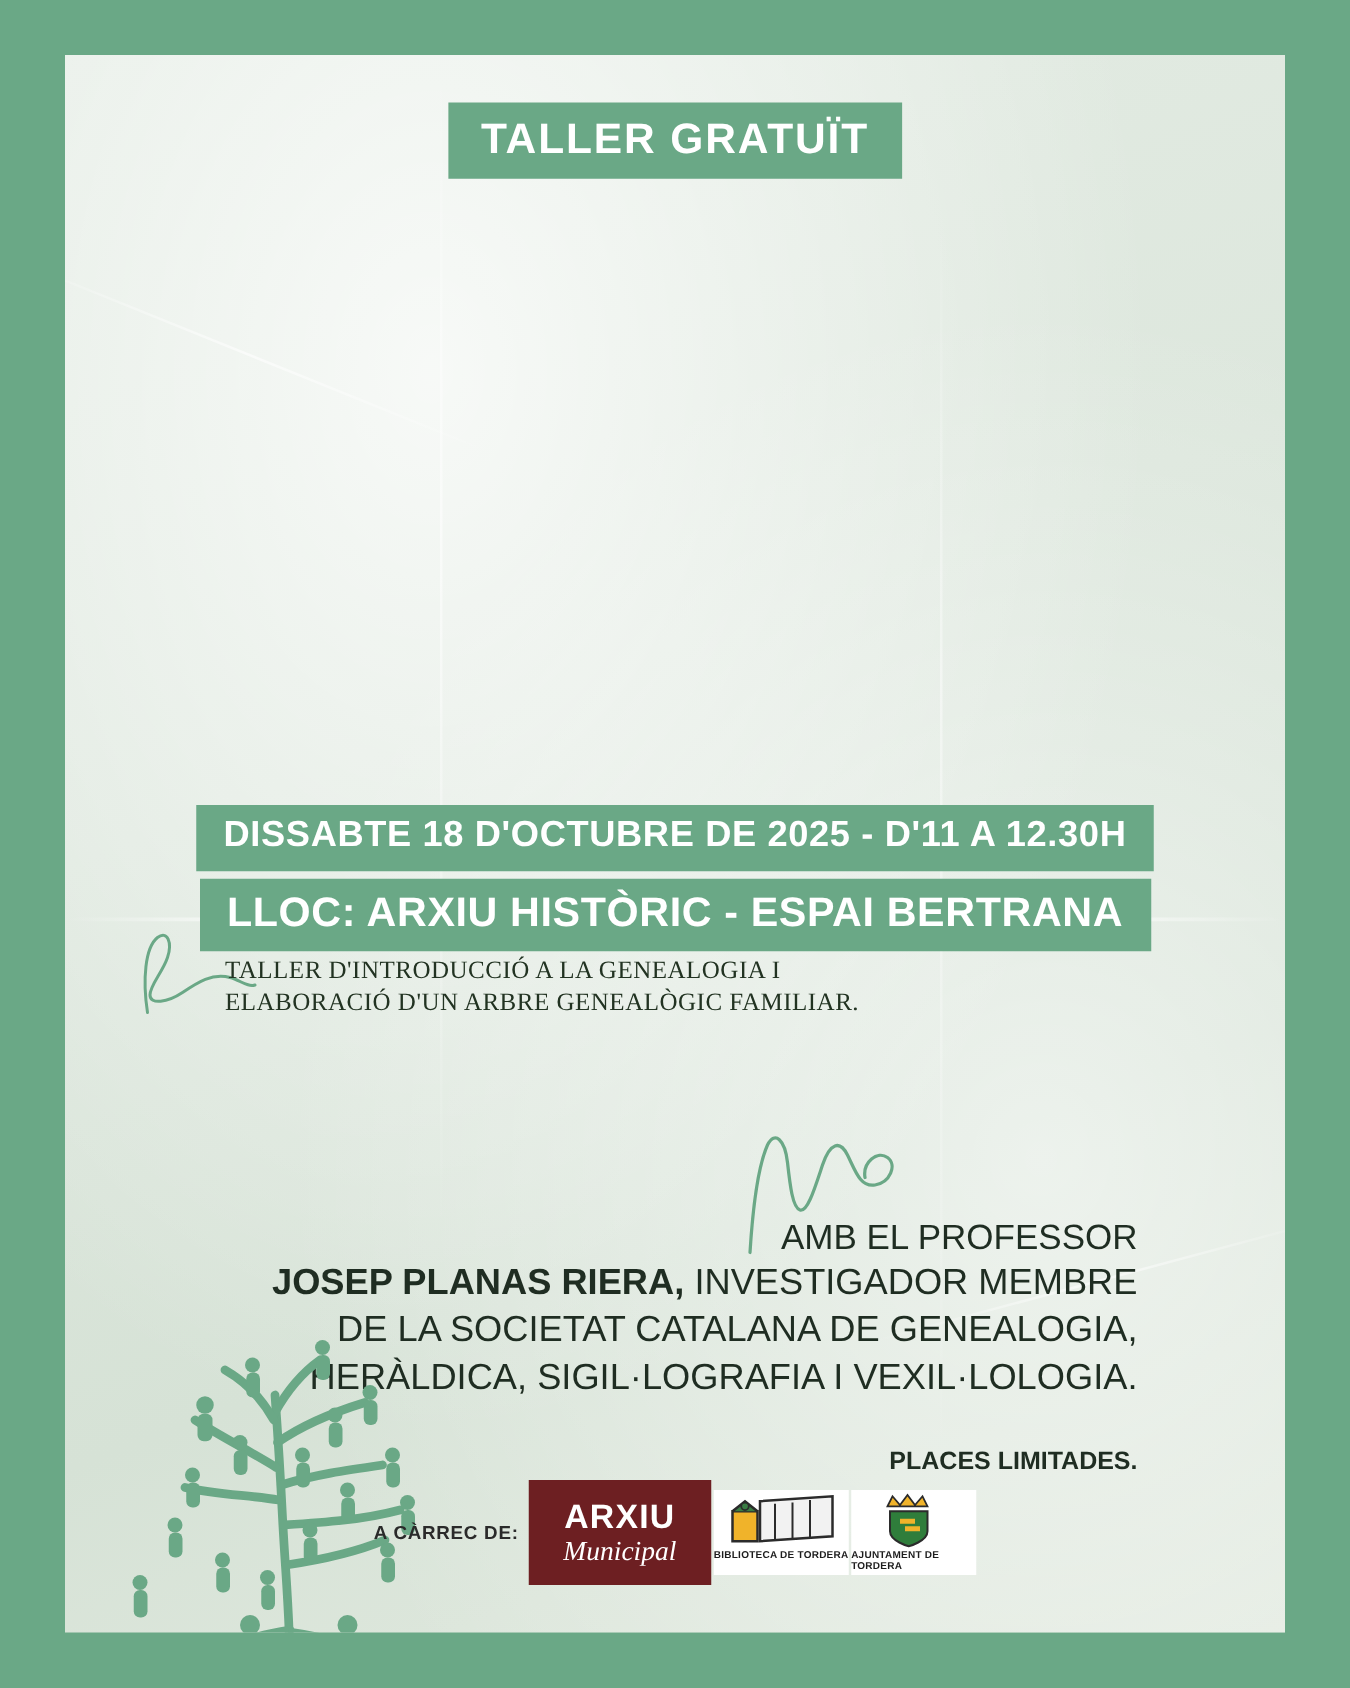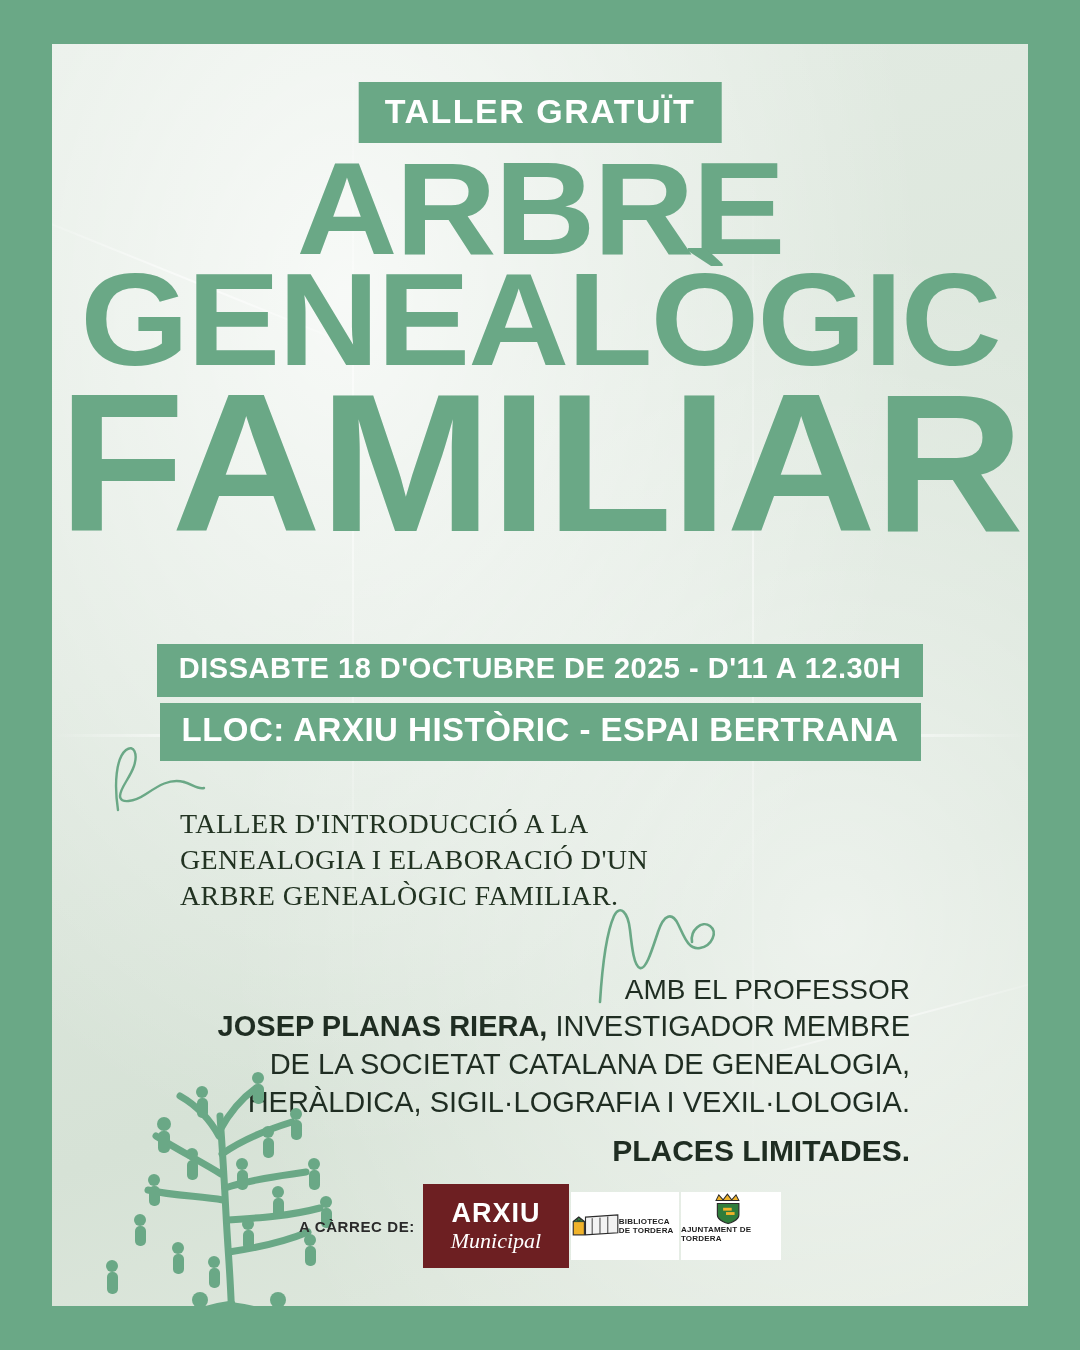--- a/index.html
+++ b/index.html
@@ -96,25 +96,25 @@
     width: 100%;
     text-align: center;
   }
   .band-date { font-size: 29px; }
   .band-place { font-size: 33px; margin-top: 6px; }
 
   
   .intro {
     position: absolute;
     left: 128px;
-    top: 762px;
+    top: 720px;
     width: 520px;
     color: #223322;
     font-family: "Liberation Serif", serif;
-    font-size: 28px;
+    font-size: 20px;
     line-height: 1.28;
     letter-spacing: 0.4px;
   }
   .prof-block {
     position: absolute;
     right: 118px;
     top: 928px;
     width: 700px;
     text-align: right;
     color: #1f2d22;
@@ -127,22 +127,23 @@
   .limited {
     position: absolute;
     right: 118px;
     top: 1090px;
     width: 700px;
     text-align: right;
     color: #1f2d22;
   }
   .limited .l1 {
     font-weight: 700;
-    font-size: 30px;
+    font-size: 20px;
     font-family: "Liberation Sans", sans-serif;
+    margin-top: 24px;
   }
   .limited .l2 {
     font-size: 29px;
     font-family: "Liberation Serif", serif;
     margin-top: 4px;
   }
 
   
   .tree {
     position: absolute;
@@ -202,58 +203,54 @@
     justify-content: center;
     line-height: 1;
   }
   .logo-arxiu .a1 { font-size: 27px; font-weight: 700; letter-spacing: 1px; }
   .logo-arxiu .a2 { font-size: 22px; font-style: italic; font-family: "Liberation Serif", serif; margin-top: 3px; }
   .logo-bib {
     background: #ffffff;
     width: 108px;
     height: 68px;
     display: flex;
-    flex-direction: row;
+    flex-direction: column;
     align-items: center;
     justify-content: flex-end;
-    padding-bottom: 1px;
+    padding-bottom: 12px;
     box-sizing: border-box;
   }
   .logo-bib .bcap { font-size: 8px; font-weight: 700; color: #1d1d1d; letter-spacing: 0.2px; }
   .logo-aj {
     background: #ffffff;
     width: 100px;
     height: 68px;
     display: flex;
     flex-direction: column;
     align-items: center;
     justify-content: flex-end;
-    padding-bottom: 17px;
+    padding-bottom: 3px;
     box-sizing: border-box;
   }
   .logo-aj .acap { font-size: 8px; font-weight: 700; color: #1d1d1d; letter-spacing: 0.2px; }
 </style>
 </head>
 <body>
 
 <div class="poster">
   <div class="paper">
 
     <div class="crease h1"></div>
     <div class="crease v1"></div>
     <div class="crease v2"></div>
     <div class="crease d1"></div>
     <div class="crease d2"></div>
 
     <div class="badge-free">TALLER GRATUÏT</div>
 
-    <div class="title-wrap">
-      <div class="title-1">ARBRE GENEALÒGIC</div>
-      <div class="title-2">FAMILIAR</div>
-    </div>
 
     <div class="bands">
       <div class="band band-date">DISSABTE 18 D'OCTUBRE DE 2025 - D'11 A 12.30H</div>
       <br>
       <div class="band band-place">LLOC: ARXIU HISTÒRIC - ESPAI BERTRANA</div>
     </div>
 
     <svg class="scribble-1" viewBox="0 0 110 70">
       <path d="M18 66 C 14 40, 16 14, 26 6 C 34 0, 38 10, 34 22 C 30 34, 20 44, 20 52 C 20 60, 34 58, 46 50 C 58 42, 70 34, 84 38" fill="none" stroke="#6aa886" stroke-width="2.4" stroke-linecap="round"></path>
       <path d="M84 38 C 92 40, 98 46, 104 44" fill="none" stroke="#6aa886" stroke-width="2.4" stroke-linecap="round"></path>

